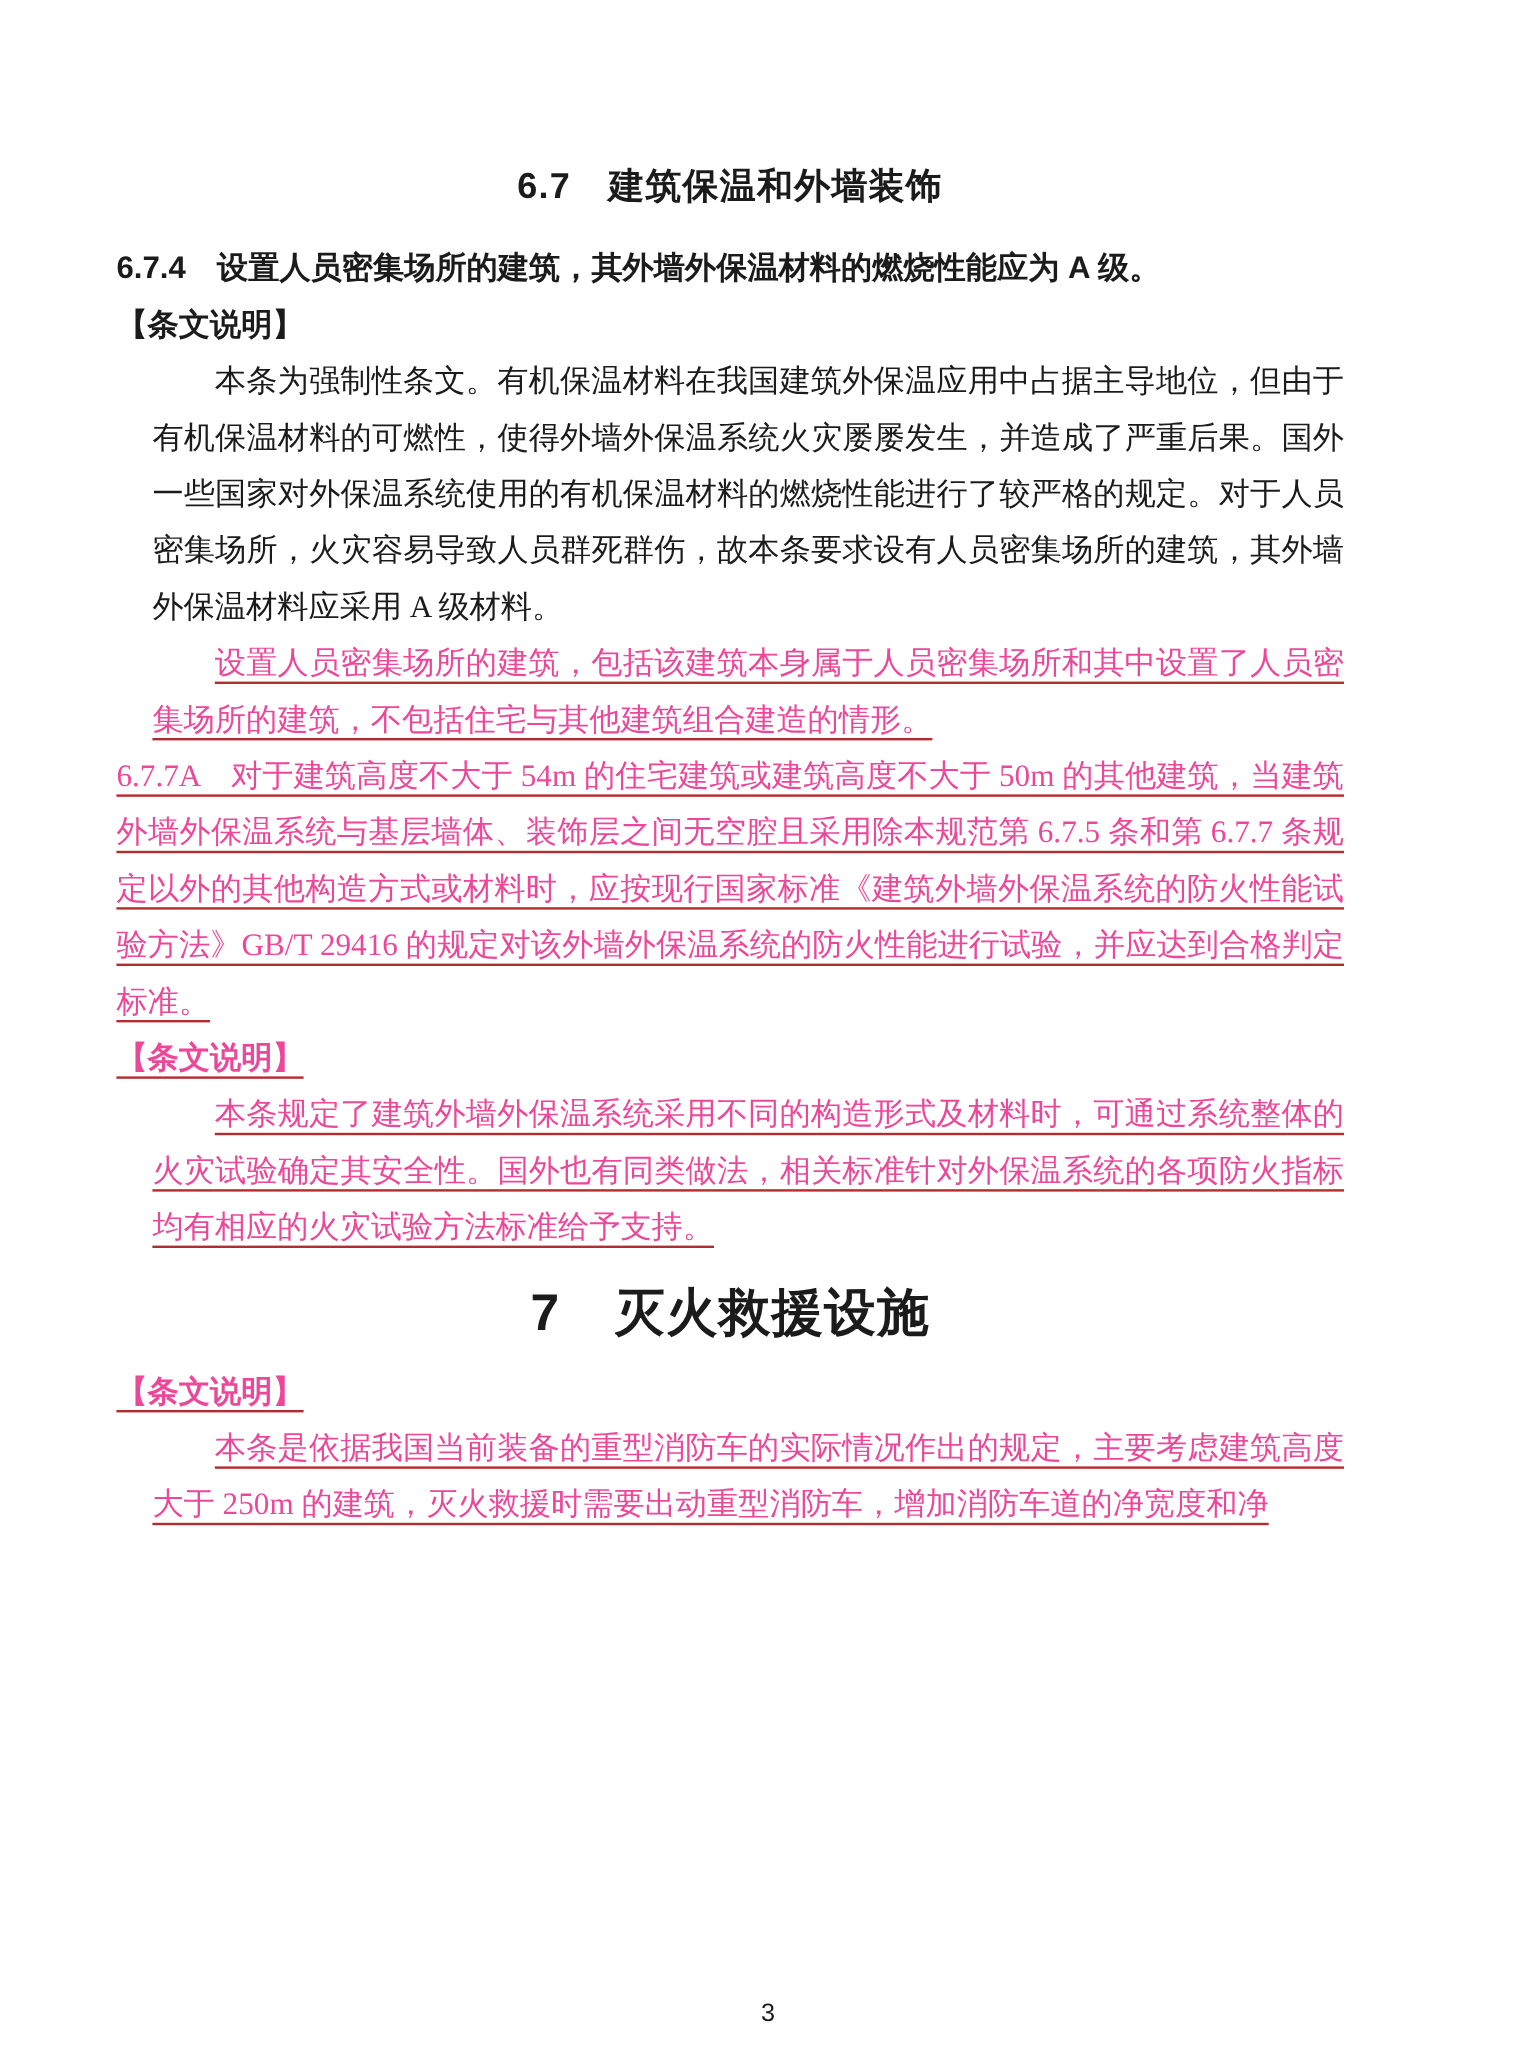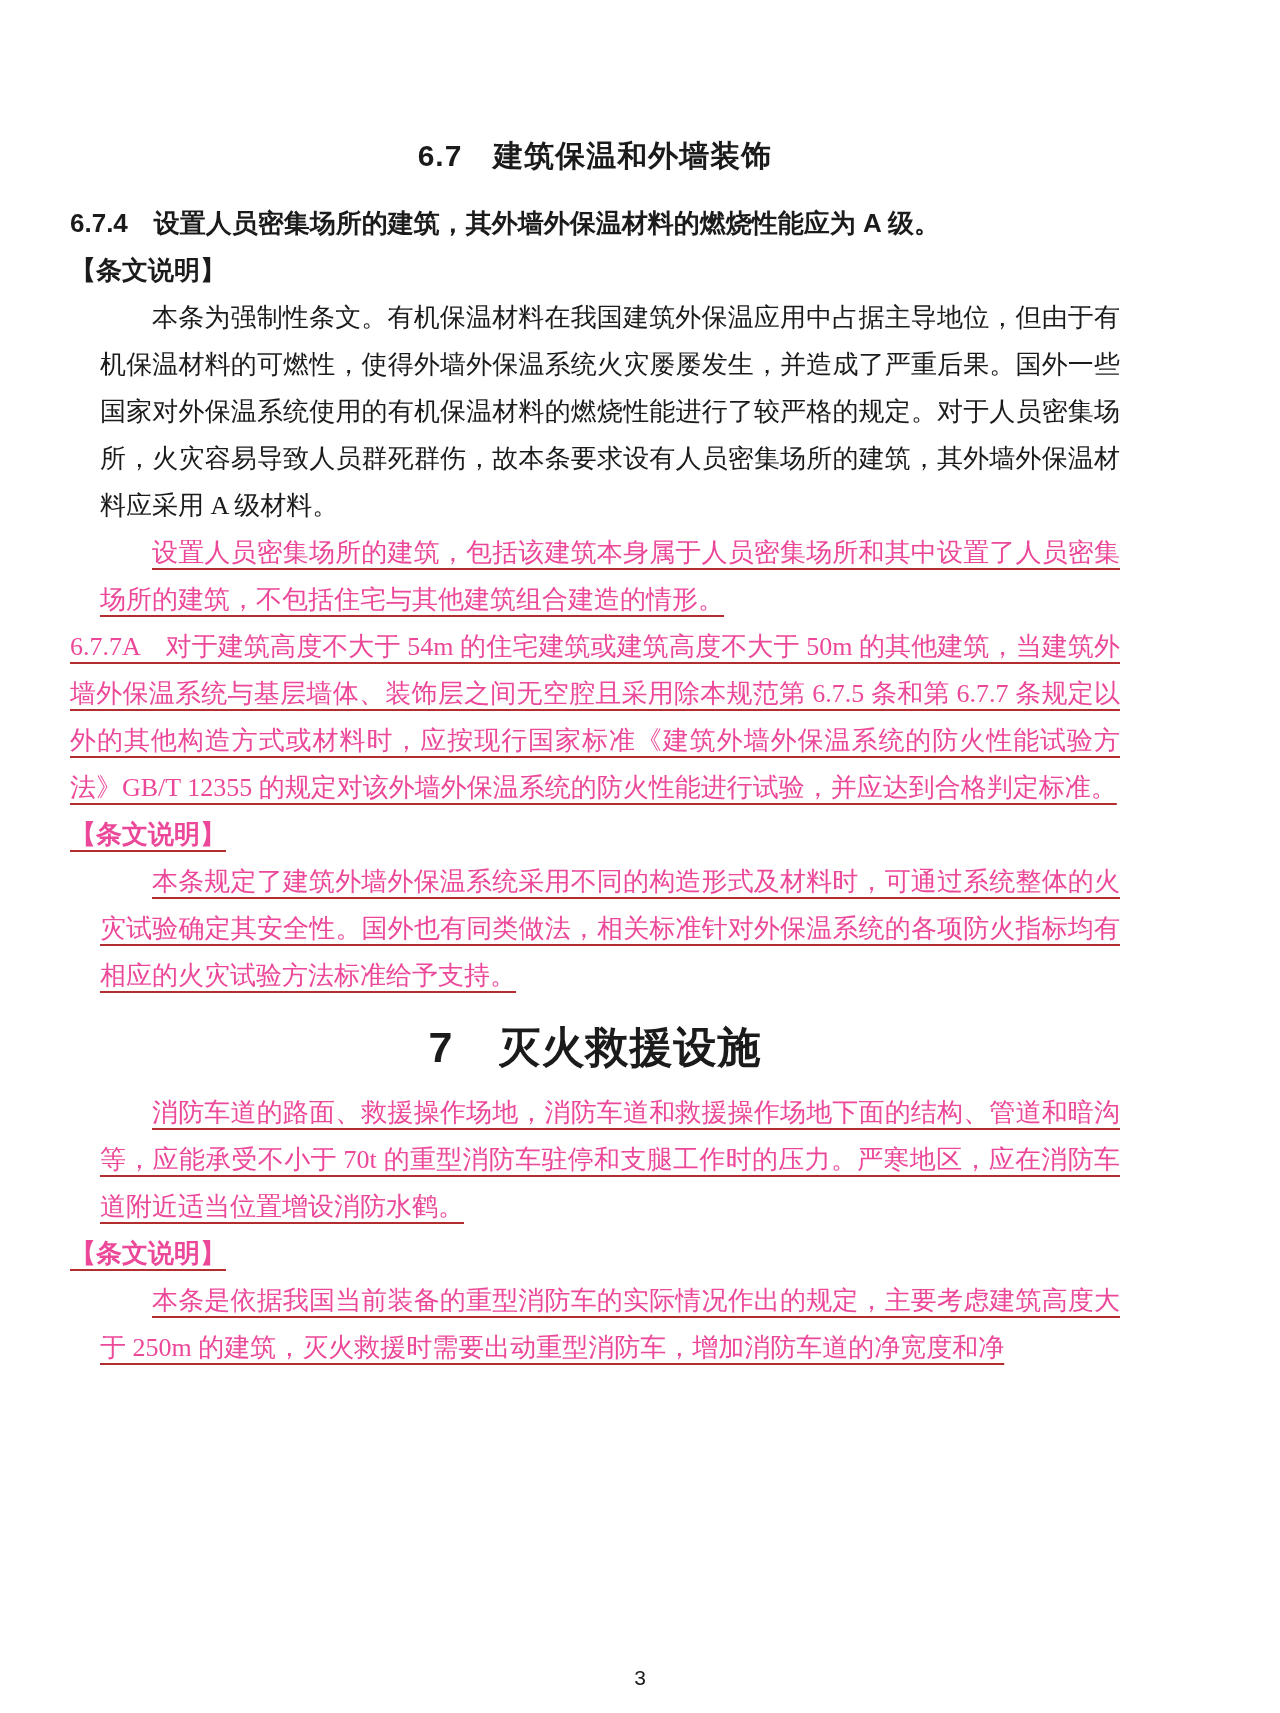--- a/index.html
+++ b/index.html
@@ -4,21 +4,21 @@
 <style>
   * { margin: 0; padding: 0; box-sizing: border-box; }
   html, body { background: #ffffff; }
   .page {
     position: relative;
     width: 1280px;
     height: 1713px;
     margin: 0 auto;
     background: #ffffff;
     color: #1b1b1b;
-    padding: 136px 160px 0 70px;
+    padding: 136px 160px 0 97px;
     font-family: "Liberation Serif", "DejaVu Serif", serif;
     overflow: hidden;
   }
   
   .h-center {
     text-align: center;
     font-family: "Liberation Sans", "DejaVu Sans", sans-serif;
     font-weight: bold;
     color: #1b1b1b;
   }
@@ -71,32 +71,31 @@
   <div class="h-center h-sub67">6.7　建筑保温和外墙装饰</div>
 
   <div class="line clause-bold para">6.7.4　设置人员密集场所的建筑，其外墙外保温材料的燃烧性能应为 A 级。</div>
 
   <div class="line expl-label">【条文说明】</div>
 
   <div class="line para indent">本条为强制性条文。有机保温材料在我国建筑外保温应用中占据主导地位，但由于有机保温材料的可燃性，使得外墙外保温系统火灾屡屡发生，并造成了严重后果。国外一些国家对外保温系统使用的有机保温材料的燃烧性能进行了较严格的规定。对于人员密集场所，火灾容易导致人员群死群伤，故本条要求设有人员密集场所的建筑，其外墙外保温材料应采用 A 级材料。</div>
 
   <div class="line para indent red ins">设置人员密集场所的建筑，包括该建筑本身属于人员密集场所和其中设置了人员密集场所的建筑，不包括住宅与其他建筑组合建造的情形。</div>
 
-  <div class="line para red ins">6.7.7A　对于建筑高度不大于 54m 的住宅建筑或建筑高度不大于 50m 的其他建筑，当建筑外墙外保温系统与基层墙体、装饰层之间无空腔且采用除本规范第 6.7.5 条和第 6.7.7 条规定以外的其他构造方式或材料时，应按现行国家标准《建筑外墙外保温系统的防火性能试验方法》GB/T 12355 的规定对该外墙外保温系统的防火性能进行试验，并应达到合格判定标准。</div>
+  <div class="line para red ins">6.7.7A　对于建筑高度不大于 54m 的住宅建筑或建筑高度不大于 50m 的其他建筑，当建筑外墙外保温系统与基层墙体、装饰层之间无空腔且采用除本规范第 6.7.5 条和第 6.7.7 条规定以外的其他构造方式或材料时，应按现行国家标准《建筑外墙外保温系统的防火性能试验方法》GB/T 29416 的规定对该外墙外保温系统的防火性能进行试验，并应达到合格判定标准。</div>
 
   <div class="line red"><span class="expl-label ins ins-label">【条文说明】</span></div>
 
   <div class="line para indent red ins">本条规定了建筑外墙外保温系统采用不同的构造形式及材料时，可通过系统整体的火灾试验确定其安全性。国外也有同类做法，相关标准针对外保温系统的各项防火指标均有相应的火灾试验方法标准给予支持。</div>
 
 
   <div class="h-center h-ch7">7　灭火救援设施</div>
 
 
 
-  <div class="line para indent red ins">消防车道的路面、救援操作场地，消防车道和救援操作场地下面的结构、管道和暗沟等，应能承受不小于 70t 的重型消防车驻停和支腿工作时的压力。严寒地区，应在消防车道附近适当位置增设消防水鹤。</div>
 
   <div class="line red"><span class="expl-label ins ins-label">【条文说明】</span></div>
 
   <div class="line para indent red ins">本条是依据我国当前装备的重型消防车的实际情况作出的规定，主要考虑建筑高度大于 250m 的建筑，灭火救援时需要出动重型消防车，增加消防车道的净宽度和净</div>
 
   <div class="page-number">3</div>
 
 </div>
 
 </body></html>

